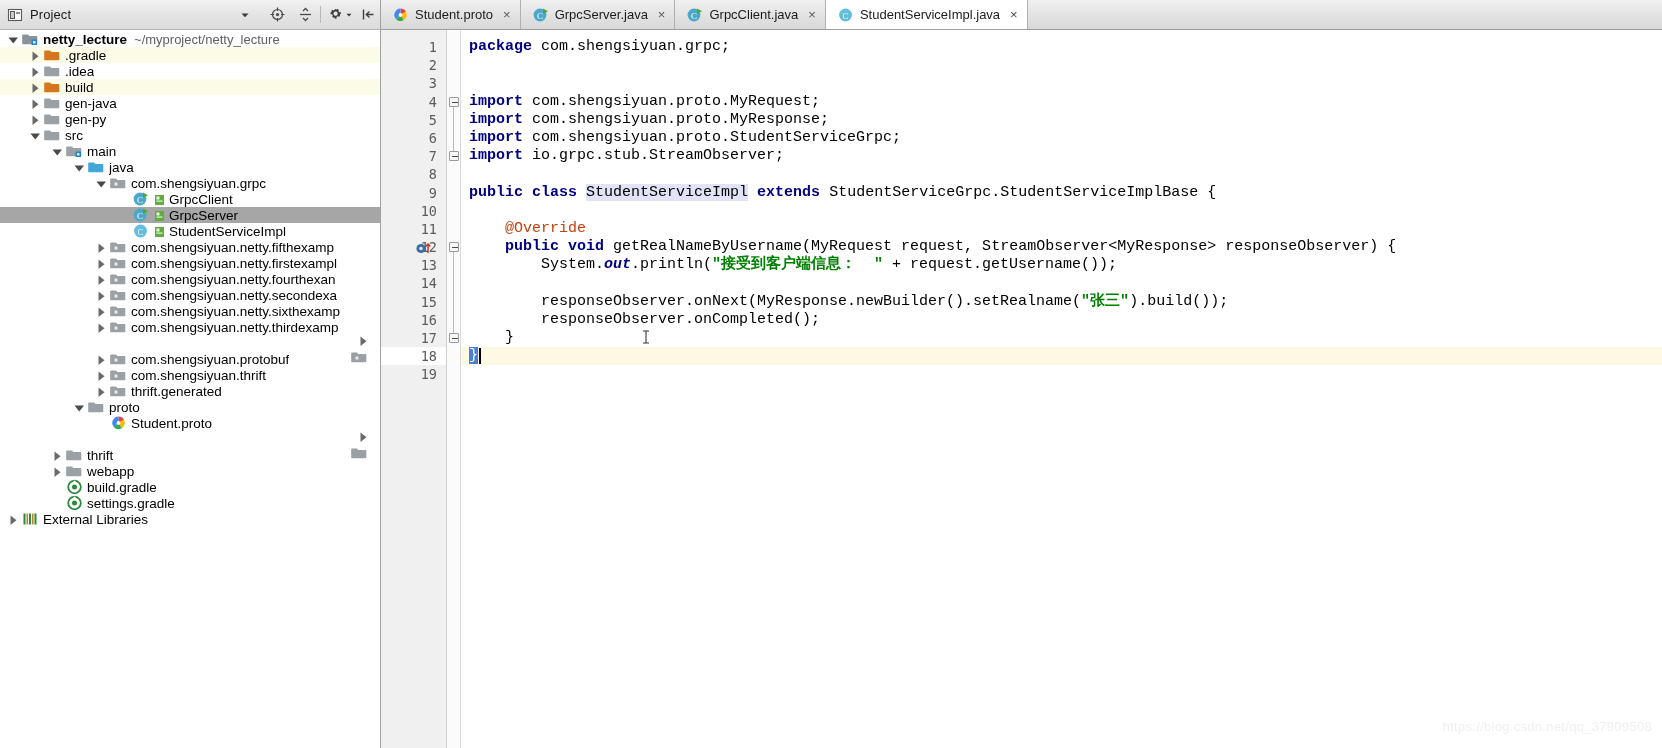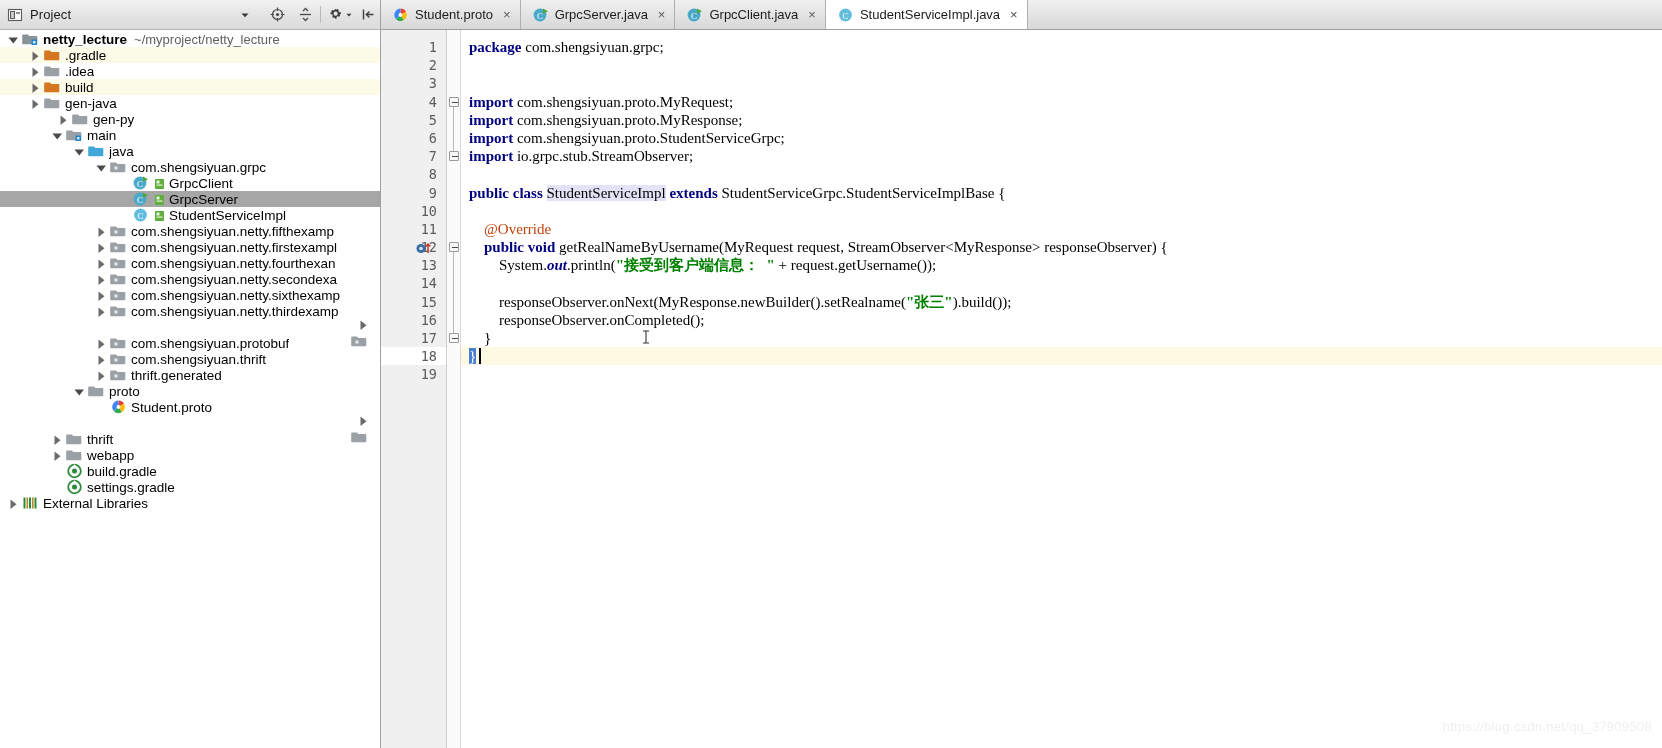--- a/index.html
+++ b/index.html
@@ -87,21 +87,21 @@
   #gutter {
     width: 66px; flex: 0 0 66px; background: #f0f0f0;
     border-right: 1px solid #cfcfcf; position: relative;
   }
   #foldstrip {
     width: 14px; flex: 0 0 14px; background: #fbfbfb;
     border-right: 1px solid #d9d9d9; position: relative;
   }
   #code {
     flex: 1; position: relative; background: #ffffff;
-    font-family: Liberation Serif, serif;
+    font-family: Liberation Mono, monospace;
     font-size: 15px;
     overflow: hidden;
   }
   .gline {
     height: 18.2px; line-height: 18.2px; text-align: right;
     padding-right: 9px; font-family: "DejaVu Sans Mono", monospace;
     font-size: 13.5px; color: #5c5c5c; position: relative;
   }
   .cline {
     height: 18.2px; line-height: 18.2px; white-space: pre;
@@ -254,32 +254,45 @@
               <path d="M3.5 1.5 L3.5 11 L9.5 6.25 Z" fill="#6a6a6a"></path>
             </svg>
           </span>
           <span class="ico">
             <svg width="17" height="16" viewBox="0 0 17 16">
               <path d="M1 3.5 h5 l1.3 1.6 h7.2 a.8.8 0 0 1 .8 .8 v6.6 a.8 .8 0 0 1 -.8 .8 h-13.5 a.8 .8 0 0 1 -.8 -.8 v-8.2 a.8 .8 0 0 1 .8 -.8 z" fill="#9aa0a6"></path>
             </svg>
           </span>
           <span class="lbl">gen-java</span>
         </div>
-        <div class="row" style="padding-left: 29px; margin-left: 28px;">
+        <div class="row" style="padding-left: 29px;">
           <span class="twist">
             <svg width="13" height="13" viewBox="0 0 13 13">
               <path d="M3.5 1.5 L3.5 11 L9.5 6.25 Z" fill="#6a6a6a"></path>
             </svg>
           </span>
           <span class="ico">
             <svg width="17" height="16" viewBox="0 0 17 16">
               <path d="M1 3.5 h5 l1.3 1.6 h7.2 a.8.8 0 0 1 .8 .8 v6.6 a.8 .8 0 0 1 -.8 .8 h-13.5 a.8 .8 0 0 1 -.8 -.8 v-8.2 a.8 .8 0 0 1 .8 -.8 z" fill="#9aa0a6"></path>
             </svg>
           </span>
           <span class="lbl">gen-py</span>
+        </div>
+        <div class="row" style="padding-left: 29px;">
+          <span class="twist">
+            <svg width="13" height="13" viewBox="0 0 13 13">
+              <path d="M1.5 3.5 L11 3.5 L6.25 9.5 Z" fill="#4a4a4a"></path>
+            </svg>
+          </span>
+          <span class="ico">
+            <svg width="17" height="16" viewBox="0 0 17 16">
+              <path d="M1 3.5 h5 l1.3 1.6 h7.2 a.8.8 0 0 1 .8 .8 v6.6 a.8 .8 0 0 1 -.8 .8 h-13.5 a.8 .8 0 0 1 -.8 -.8 v-8.2 a.8 .8 0 0 1 .8 -.8 z" fill="#9aa0a6"></path>
+            </svg>
+          </span>
+          <span class="lbl">src</span>
         </div>
         <div class="row" style="padding-left: 51px;">
           <span class="twist">
             <svg width="13" height="13" viewBox="0 0 13 13">
               <path d="M1.5 3.5 L11 3.5 L6.25 9.5 Z" fill="#4a4a4a"></path>
             </svg>
           </span>
           <span class="ico">
             <svg width="17" height="16" viewBox="0 0 17 16">
               <path d="M1 3.5 h5 l1.3 1.6 h7.2 a.8.8 0 0 1 .8 .8 v6.6 a.8 .8 0 0 1 -.8 .8 h-13.5 a.8 .8 0 0 1 -.8 -.8 v-8.2 a.8 .8 0 0 1 .8 -.8 z" fill="#9aa0a6"></path>

